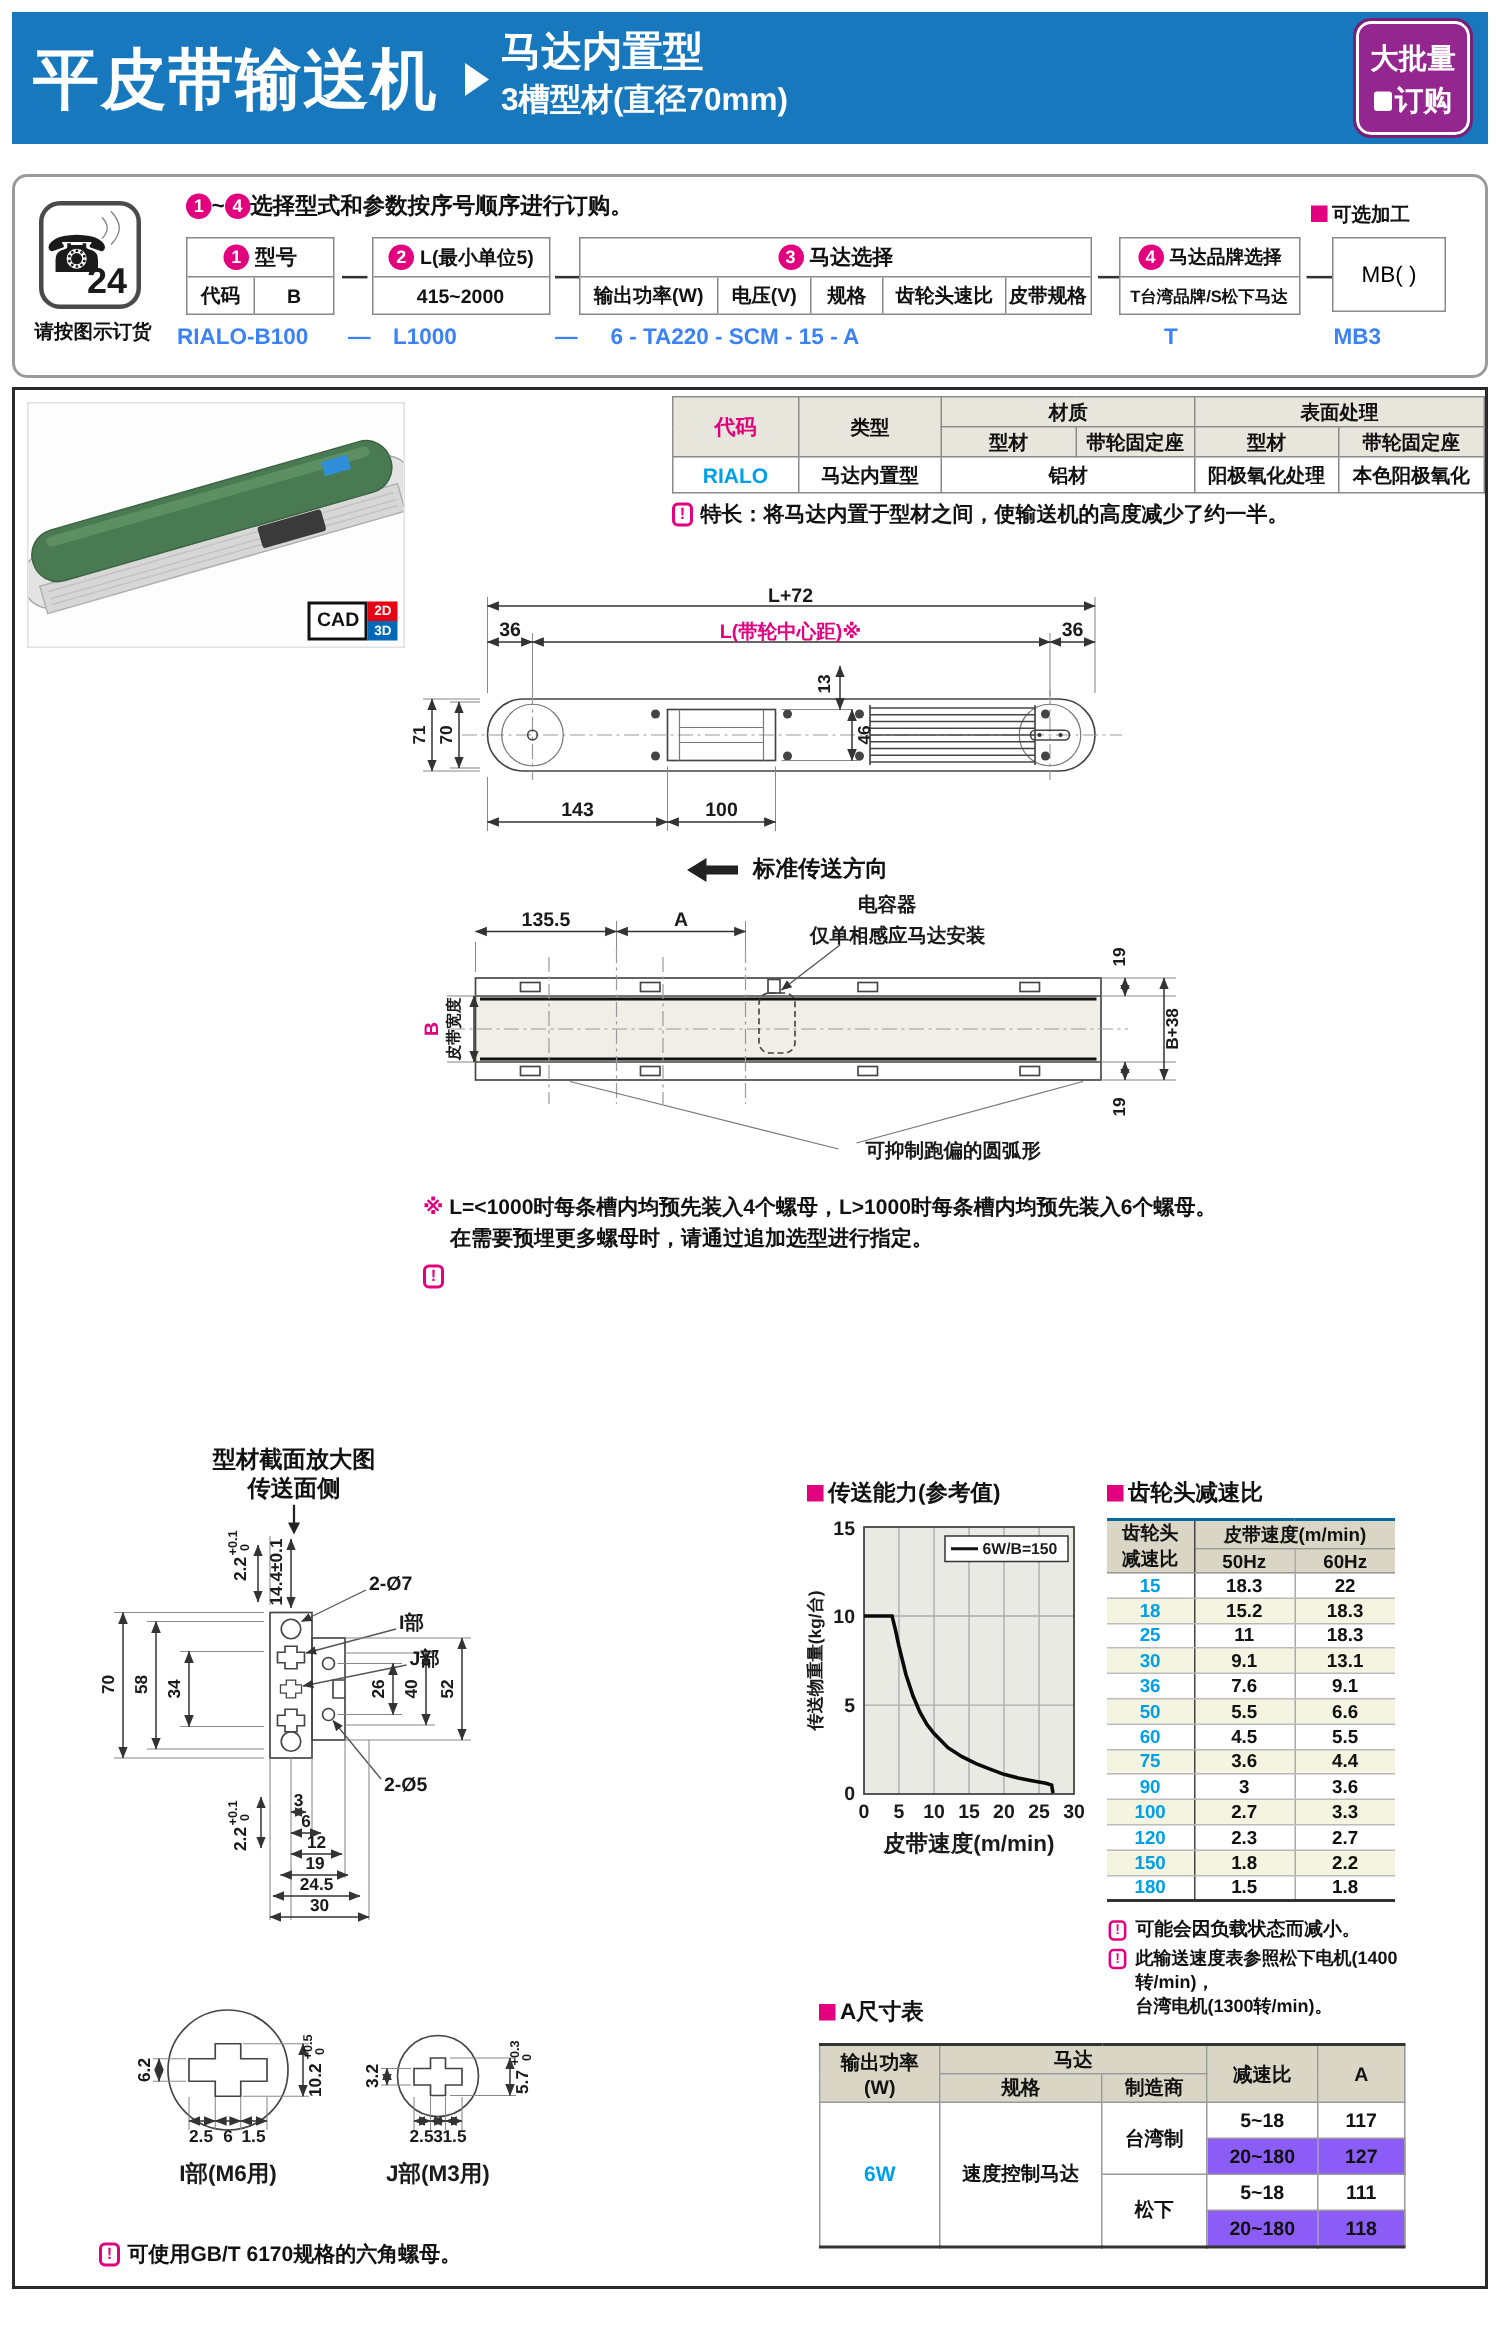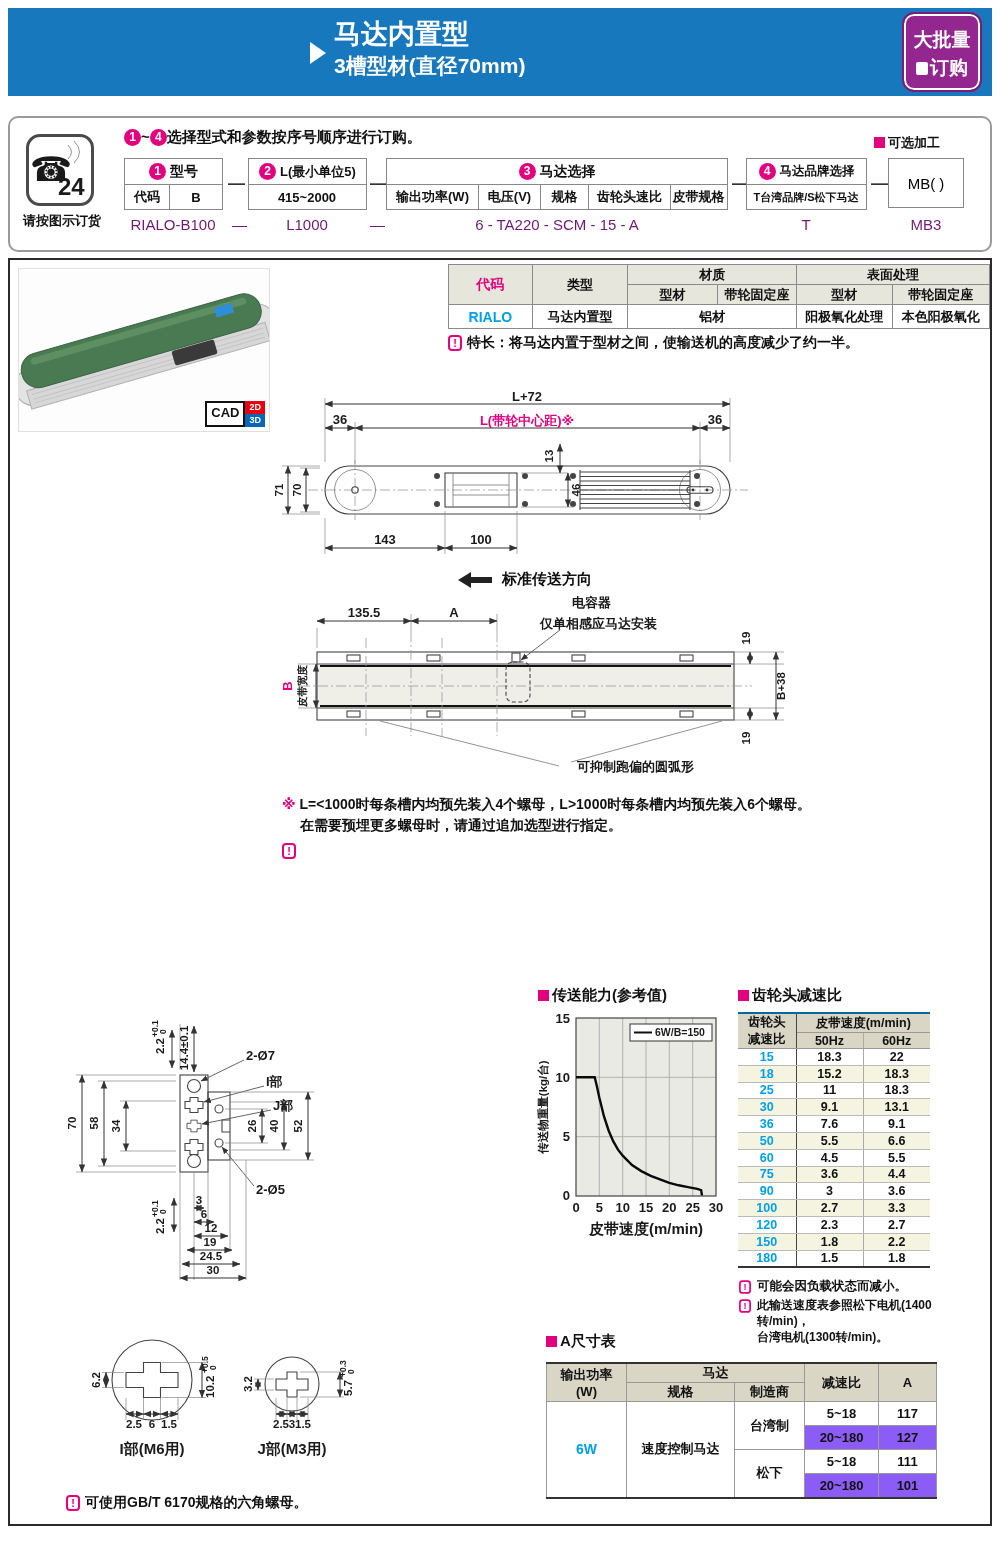--- a/index.html
+++ b/index.html
@@ -22,21 +22,21 @@
   .phone-caption{left:0px;top:94px;width:104px;text-align:center;font-size:13px;font-weight:bold}
   .hand{left:118px;top:40px;font-size:28px;color:#E3007F;font-weight:bold}
   .chip{display:inline-block;width:17px;height:17px;border-radius:50%;background:#E3007F;color:#fff;font-size:12px;font-weight:bold;text-align:center;line-height:17px;vertical-align:1px}
   .seq{left:114px;top:10px;font-size:15px;font-weight:bold}
   .obox{border:1.5px solid #888;background:#fff}
   .obox .ttl{height:26px;border-bottom:1.5px solid #888;display:flex;align-items:center;justify-content:center;gap:4px;font-size:14px;font-weight:bold}
   .obox .cells{display:flex;height:24px}
   .obox .cells>div{flex:none;display:flex;align-items:center;justify-content:center;font-size:13px;font-weight:bold;border-right:1.5px solid #888}
   .obox .cells>div:last-child{border-right:none}
   .dash{font-size:17px;font-weight:bold;color:#333}
-  .sample{color:#701a75;font-weight:normal;font-size:15px;text-align:center}
+  .sample{color:#3b82f6;font-weight:bold;font-size:15px;}
   .optlabel{font-size:13px;font-weight:bold}
   .sq{display:inline-block;width:11px;height:11px;background:#E3007F;margin-right:3px;vertical-align:-1px}
   .mbbox{border:1.5px solid #888;color:#000000;font-size:15px;font-weight:normal;text-align:center;line-height:50px;background:#fff}
   
   .main{left:8px;top:258px;width:984px;height:1268px;border:2px solid #2a2a2a;background:#fff}
   
   .photo{left:8px;top:8px;width:252px;height:164px;background:#fdfdfd;border:1px solid #e0e0e0}
   .cadbadge{right:4px;bottom:4px;display:flex;align-items:stretch}
   .cadbadge .cad{border:2px solid #111;background:#fff;font-size:13px;font-weight:bold;padding:3px 4px;line-height:1}
   .cadbadge .col{display:flex;flex-direction:column}
@@ -94,20 +94,21 @@
   <defs>
     <marker id="arr" viewBox="0 0 10 10" refX="9.5" refY="5" markerWidth="8" markerHeight="8" orient="auto-start-reverse">
       <path d="M0,1 L10,5 L0,9 z" fill="#333"></path>
     </marker>
   </defs>
 </svg>
 
 <div id="page">
 
   <div class="abs hdr">
+    <div class="abs hdr-title">平皮带输送机</div>
     <div class="abs hdr-arrow"></div>
     <div class="abs hdr-sub">
       <div class="l1">马达内置型</div>
       <div class="l2">3槽型材(直径70mm)</div>
     </div>
     <div class="abs badge">
       <div>大批量</div>
       <div><span class="doc-ic"></span><span>订购</span></div>
     </div>
   </div>
@@ -379,20 +380,28 @@
     </svg>
 
     <div class="abs" style="left:272px;top:534px;width:560px;font-size:14px;font-weight:600;line-height:1.5">
       <div><span class="starmark">※</span> <span>L=&lt;1000时每条槽内均预先装入4个螺母，L&gt;1000时每条槽内均预先装入6个螺母。</span></div>
       <div style="padding-left:18px">在需要预埋更多螺母时，请通过追加选型进行指定。</div>
     </div>
     <div class="abs note-row" style="left:272px;top:582px;width:620px">
       <span class="noteicon">!</span>
     </div>
 
+    <div class="abs sec-title" style="left:96px;top:704px;width:180px">
+      <div>型材截面放大图</div>
+      <div>传送面侧</div>
+      <svg width="10" height="20" viewBox="0 0 10 20">
+        <line x1="5" y1="0" x2="5" y2="13" stroke="#222" stroke-width="1.5"></line>
+        <polygon points="1,12 9,12 5,20" fill="#222"></polygon>
+      </svg>
+    </div>
 
     <svg class="abs" style="left:50px;top:742px" width="300" height="300" viewBox="0 0 300 300">
       <g>
         <rect class="ln" x="120" y="73" width="28" height="97"></rect>
         <circle class="ln" cx="134" cy="84" r="6.5"></circle>
         <circle class="ln" cx="134" cy="159" r="6.5"></circle>
         <path class="ln" transform="translate(134,103)" d="M-9,-3.5 h5 v-4 h8 v4 h5 v7 h-5 v4 h-8 v-4 h-5 z"></path>
         <path class="ln" transform="translate(134,145)" d="M-9,-3.5 h5 v-4 h8 v4 h5 v7 h-5 v4 h-8 v-4 h-5 z"></path>
         <path class="ln" transform="translate(134,124) scale(0.78)" d="M-9,-3.5 h5 v-4 h8 v4 h5 v7 h-5 v4 h-8 v-4 h-5 z"></path>
         <rect class="ln" x="148" y="90" width="22" height="68"></rect>
@@ -685,20 +694,20 @@
           <td class="cream">20~180</td>
           <td class="cream">127</td>
         </tr>
         <tr>
           <td rowspan="2">松下</td>
           <td>5~18</td>
           <td>111</td>
         </tr>
         <tr>
           <td class="cream">20~180</td>
-          <td class="cream">101</td>
+          <td class="cream">118</td>
         </tr>
       </tbody>
         </table>
     </div>
 
   </div>
 </div>
 
 </body></html>

